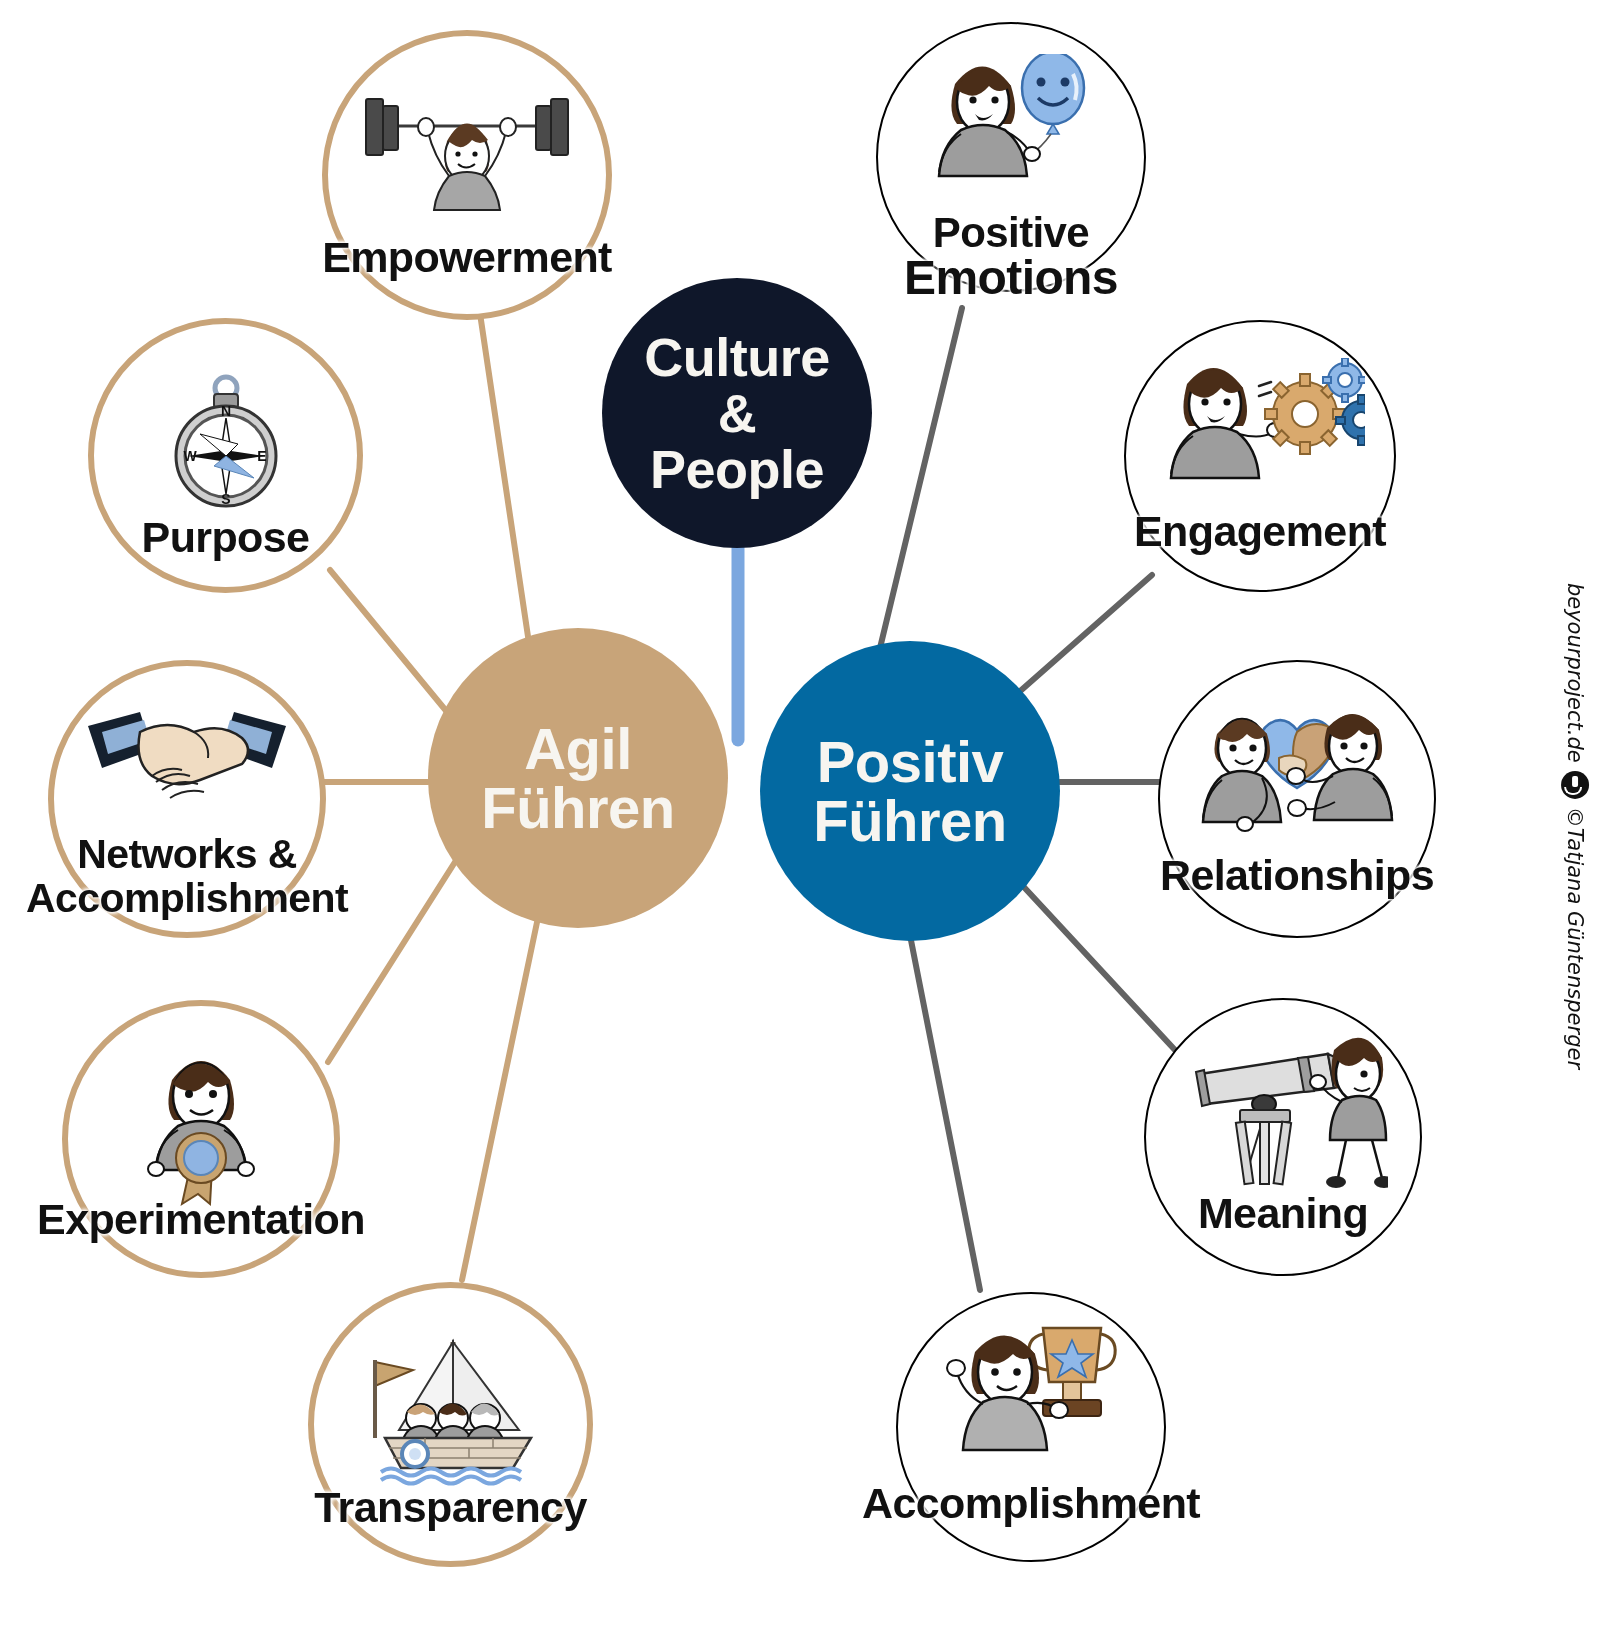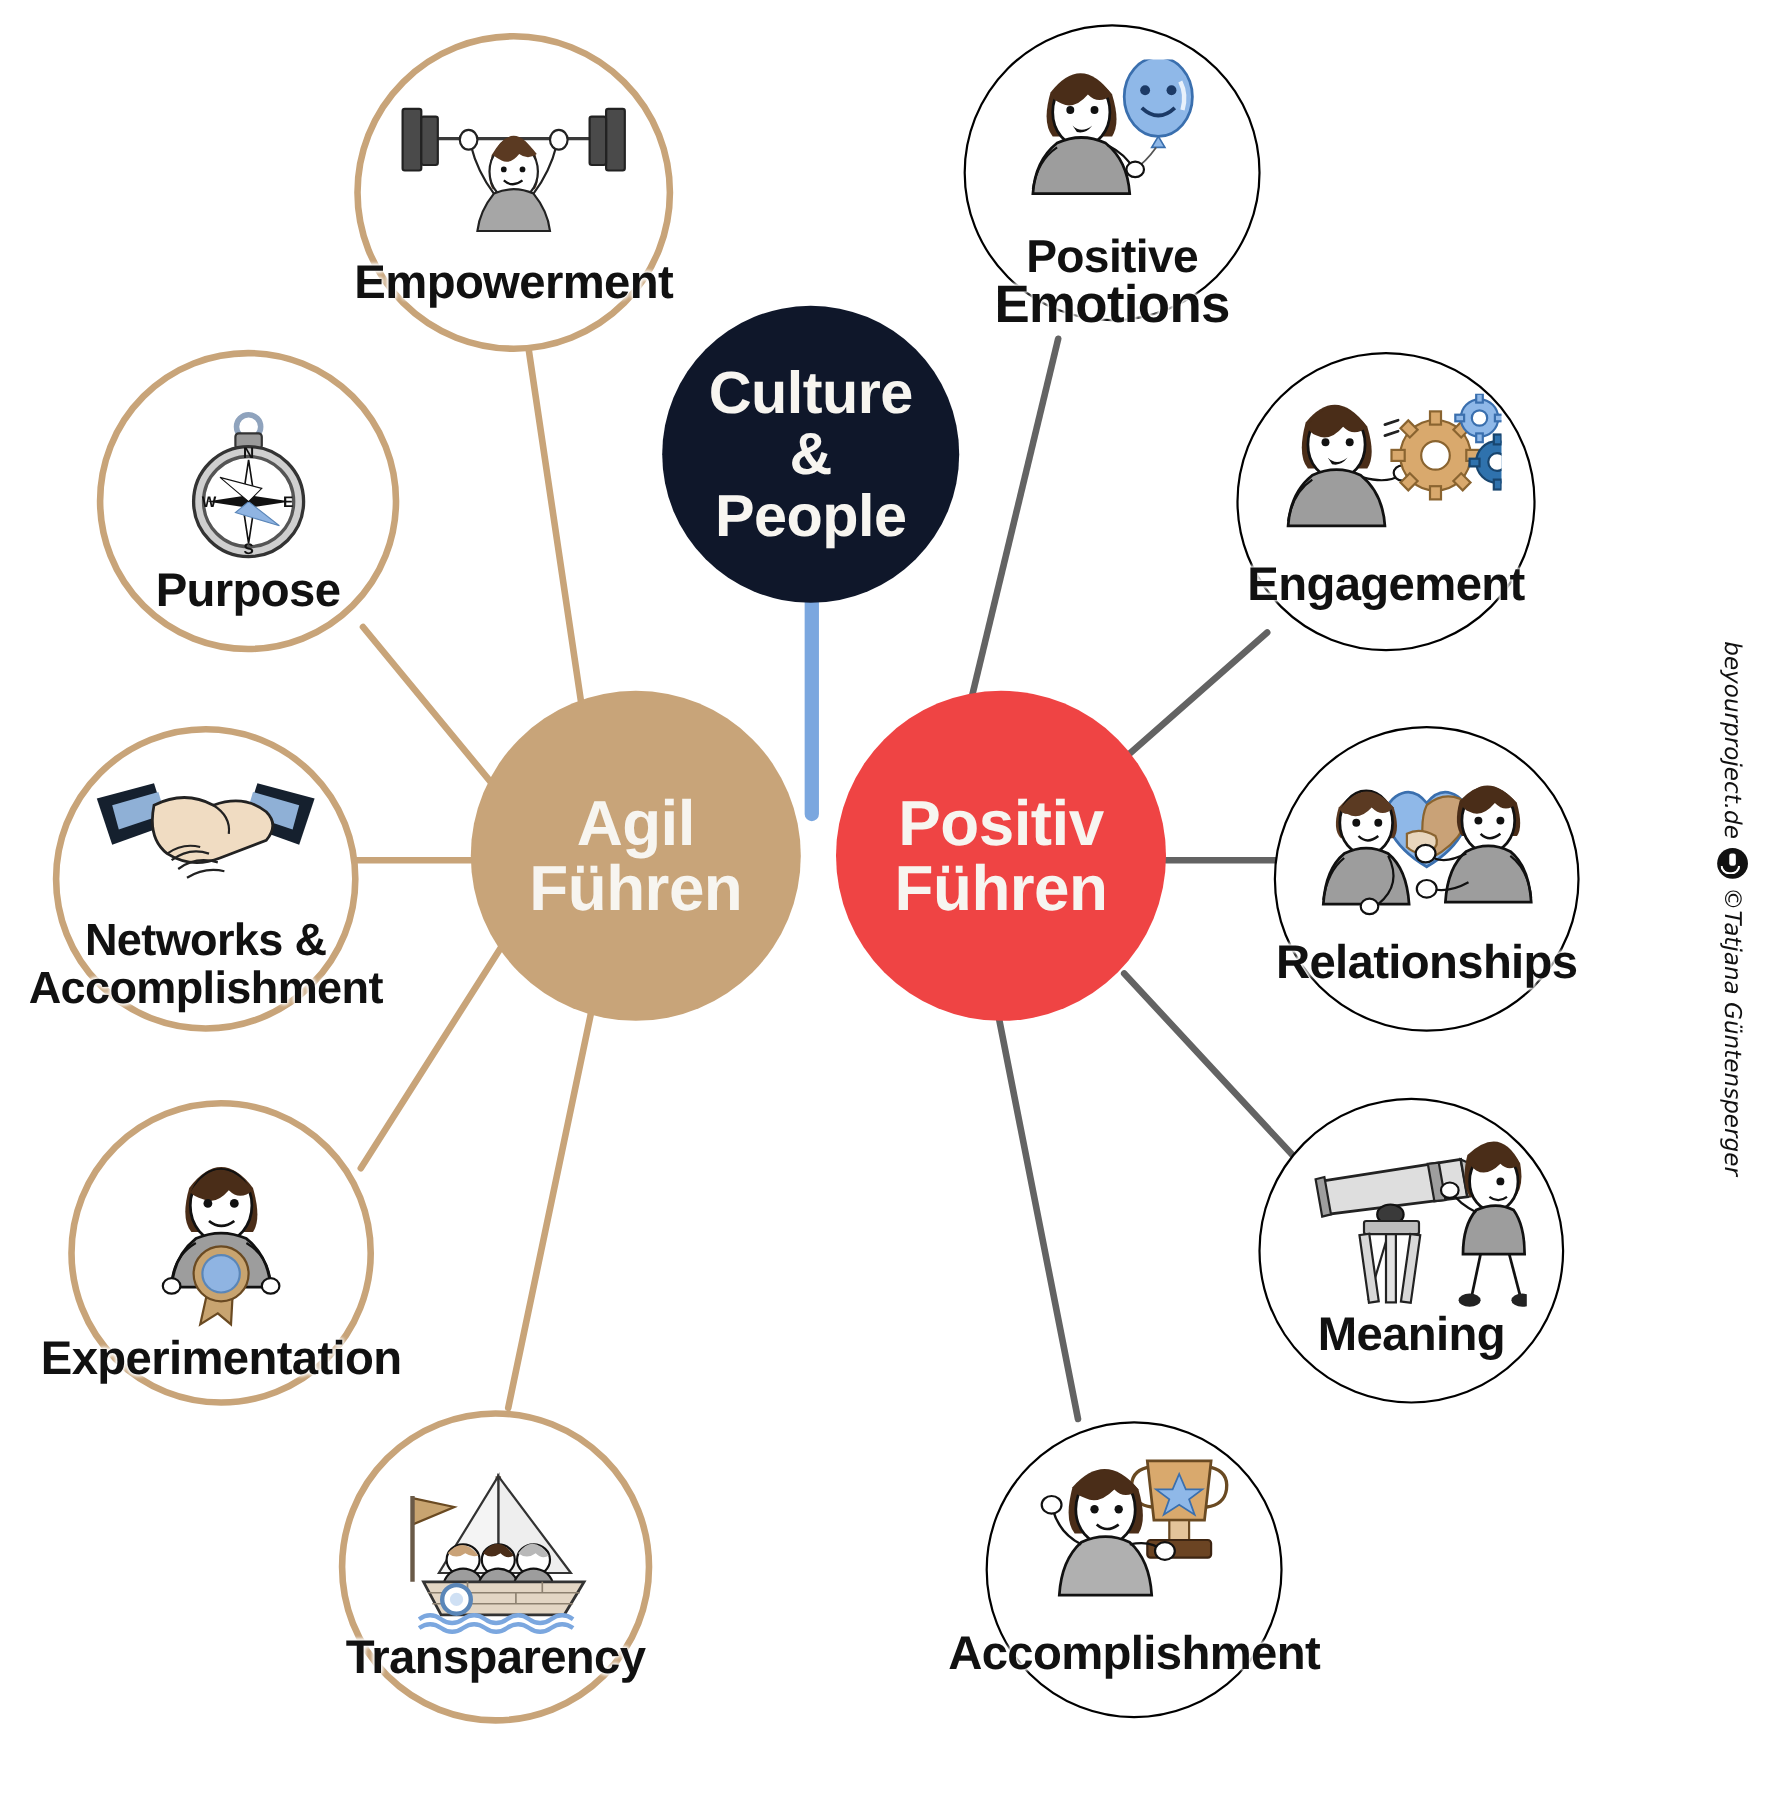--- a/index.html
+++ b/index.html
@@ -4,21 +4,21 @@
 <style>
   html,body{margin:0;padding:0;background:#ffffff;}
   body{width:1616px;height:1652px;overflow:hidden;font-family:"Liberation Sans",sans-serif;}
   #stage{position:relative;width:1616px;height:1652px;background:#fff;}
   #wires{position:absolute;left:0;top:0;width:1616px;height:1652px;}
 
   .hub{position:absolute;border-radius:50%;display:flex;align-items:center;justify-content:center;
        text-align:center;color:#f7f5f0;font-weight:bold;line-height:1.02;letter-spacing:-0.5px;}
   .hub span{display:block;}
   #hub-agil{width:300px;height:300px;left:428px;top:628px;background:#c8a479;font-size:58px;}
-  #hub-positiv{width:300px;height:300px;left:760px;top:628px;background:#ef4444;font-size:58px;}
+  #hub-positiv{width:300px;height:300px;left:760px;top:641px;background:#0369a1;font-size:58px;}
   #bubble-culture{width:270px;height:270px;left:602px;top:278px;background:#0f172a;font-size:54px;
       line-height:1.04;}
 
   .node{position:absolute;border-radius:50%;background:#ffffff;box-sizing:border-box;}
   .node.tan{border:6px solid #c8a479;}
   .node.gray{border:2px solid #000000;}
 
   .node-label{position:absolute;left:50%;transform:translateX(-50%);
       text-align:center;color:#111;font-weight:bold;white-space:nowrap;
       line-height:1.0;letter-spacing:-0.6px;text-shadow:0 0 5px #fff,0 0 5px #fff,0 0 4px #fff,0 0 3px #fff;}
@@ -131,21 +131,21 @@
       <path d="M74 72 Q85 81 97 72" stroke="#111" stroke-width="2.5" fill="none"></path>
       <path d="M62 88 Q85 78 108 88 Q128 104 130 132 L40 132 Q42 104 62 88Z" fill="#9d9d9d" stroke="#111" stroke-width="2.5"></path>
       <path d="M62 92 Q42 104 40 128" stroke="#111" stroke-width="2" fill="none"></path>
       <ellipse cx="40" cy="131" rx="8" ry="7" fill="#fff" stroke="#111" stroke-width="2"></ellipse>
       <path d="M108 92 Q128 104 130 128" stroke="#111" stroke-width="2" fill="none"></path>
       <ellipse cx="130" cy="131" rx="8" ry="7" fill="#fff" stroke="#111" stroke-width="2"></ellipse>
       <path d="M74 130 L66 166 L82 156 L94 166 L96 130 Z" fill="#c8a470" stroke="#6a4a22" stroke-width="2"></path>
       <circle cx="85" cy="120" r="25" fill="#c8a470" stroke="#6a4a22" stroke-width="2"></circle>
       <circle cx="85" cy="120" r="17" fill="#8fb4e2" stroke="#5a86b8" stroke-width="2"></circle>
     </svg>
-    <div class="node-label" style="top:192px;font-size:43px;margin-top:16px;">Experimentation</div>
+    <div class="node-label" style="top:192px;font-size:43px;">Experimentation</div>
   </div>
 
   <div class="node tan" style="left:308px;top:1282px;width:285px;height:285px;">
     <svg class="art" style="top:38px;" width="220" height="160" viewBox="0 0 220 160">
       <path d="M112 16 L112 104" stroke="#6a5a48" stroke-width="5"></path>
       <path d="M112 16 L178 104 L112 104 Z" fill="#eeeeee" stroke="#333" stroke-width="2"></path>
       <path d="M112 16 L58 104 L112 104 Z" fill="#f4f4f4" stroke="#333" stroke-width="2"></path>
       <path d="M34 36 L72 44 L34 60 Z" fill="#c8a470" stroke="#6a4a22" stroke-width="2"></path>
       <line x1="34" y1="34" x2="34" y2="112" stroke="#6a5a48" stroke-width="4"></line>
       <ellipse cx="80" cy="92" rx="15" ry="14" fill="#fff" stroke="#111" stroke-width="2"></ellipse>

